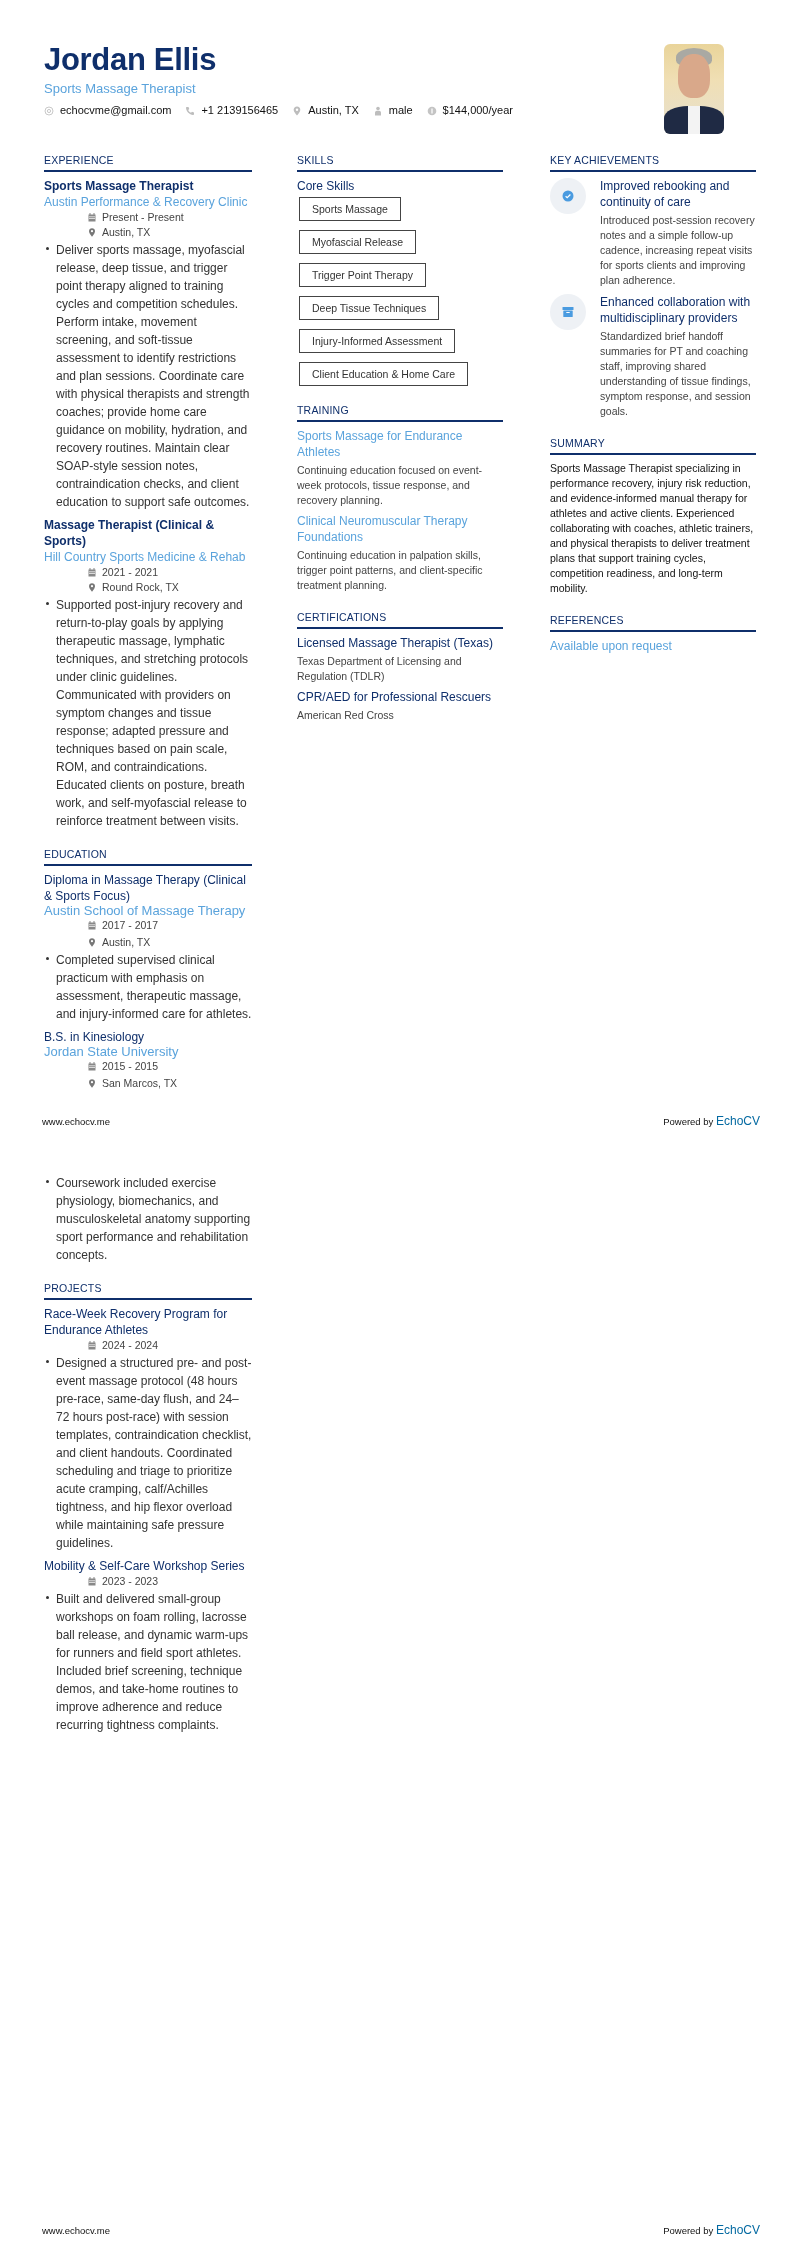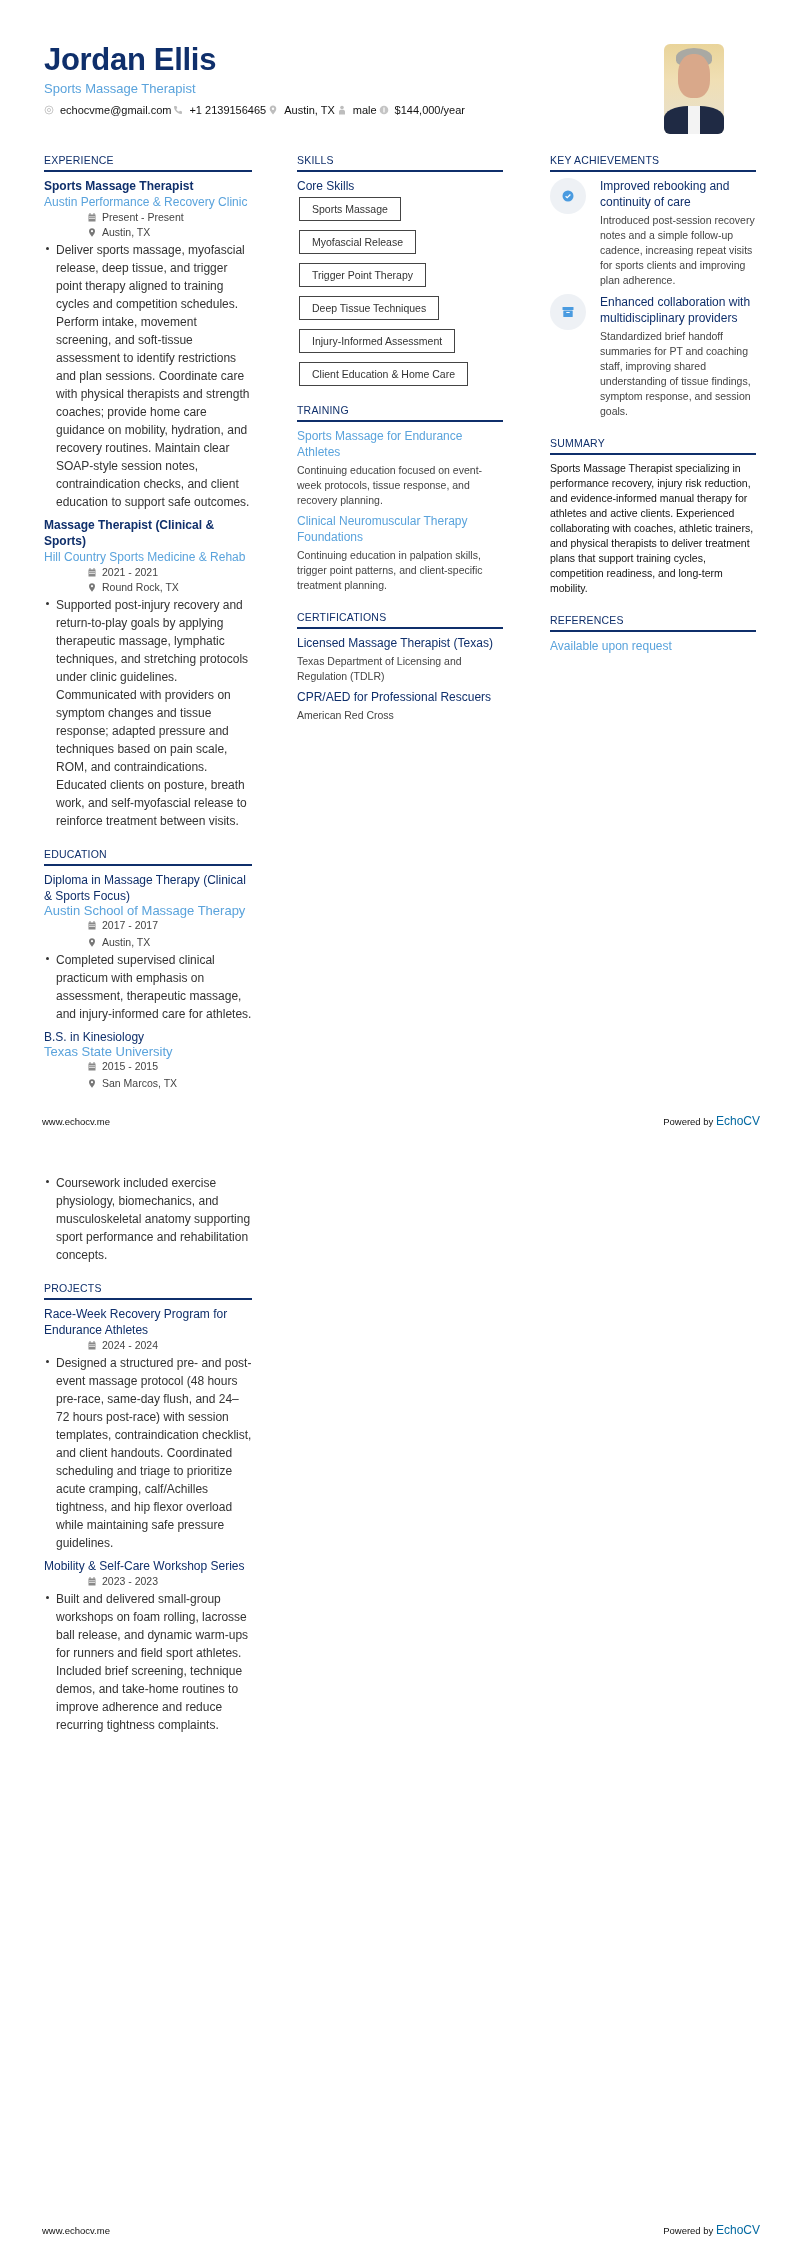--- a/index.html
+++ b/index.html
@@ -7,21 +7,21 @@
   body { font-family: "Liberation Sans", sans-serif; color: #333; position: relative; height: 2246px; overflow: hidden; }
   .page { position: absolute; left: 0; width: 794px; }
   .page1 { top: 0; height: 1123px; }
   .page2 { top: 1123px; height: 1123px; }
 
   
   .header { position: absolute; left: 44px; top: 42px; width: 600px; }
   .name { font-size: 31px; font-weight: 700; color: #0f2f6b; line-height: 36px; letter-spacing: -0.3px; }
   .title { font-size: 13px; color: #5aa3dc; margin-top: 2px; line-height: 18px; }
   .contacts { display: flex; align-items: center; margin-top: 6px; font-size: 11px; color: #111; }
-  .contact { display: flex; align-items: center; margin-right: 2px; }
+  .contact { display: flex; align-items: flex-end; margin-right: 14px; }
   .contact .ic { width: 10px; height: 10px; margin-right: 6px; display: inline-flex; align-items: center; justify-content: center; }
   .photo { position: absolute; left: 664px; top: 44px; width: 60px; height: 90px; border-radius: 6px; overflow: hidden;
            background: linear-gradient(180deg, #e9d49a 0%, #f0dfb4 40%, #e6e0cf 100%); }
   .photo .face { position: absolute; left: 14px; top: 10px; width: 32px; height: 44px; border-radius: 45% 45% 40% 40%; background: #d9a88a; }
   .photo .hair { position: absolute; left: 12px; top: 4px; width: 36px; height: 18px; border-radius: 50% 50% 30% 30%; background: #a9a9a3; }
   .photo .suit { position: absolute; left: 0; top: 62px; width: 60px; height: 30px; background: #1f2a44; border-radius: 40% 40% 0 0; }
   .photo .shirt { position: absolute; left: 24px; top: 62px; width: 12px; height: 28px; background: #f3f3f3; }
 
   
   .col { position: absolute; }
@@ -216,21 +216,21 @@
             </span>
           <span>Austin, TX</span>
         </div>
         <ul class="bullets">
           <li>Completed supervised clinical practicum with emphasis on assessment, therapeutic massage, and injury-informed care for athletes.</li>
         </ul>
       </div>
 
       <div class="entry">
         <div class="e-title">B.S. in Kinesiology</div>
-        <div class="e-org small">Texas State University</div>
+        <div class="e-org small">Jordan State University</div>
         <div class="meta">
           <span class="ic">
               <svg width="8" height="9" viewBox="0 0 8 9">
                 <rect x="0.5" y="1.5" width="7" height="7" fill="#888"></rect>
                 <rect x="1.5" y="0" width="1" height="2" fill="#888"></rect>
                 <rect x="5.5" y="0" width="1" height="2" fill="#888"></rect>
                 <rect x="1" y="3.5" width="6" height="0.7" fill="#fff"></rect>
                 <rect x="1" y="5.3" width="6" height="0.7" fill="#fff"></rect>
               </svg>
             </span>

